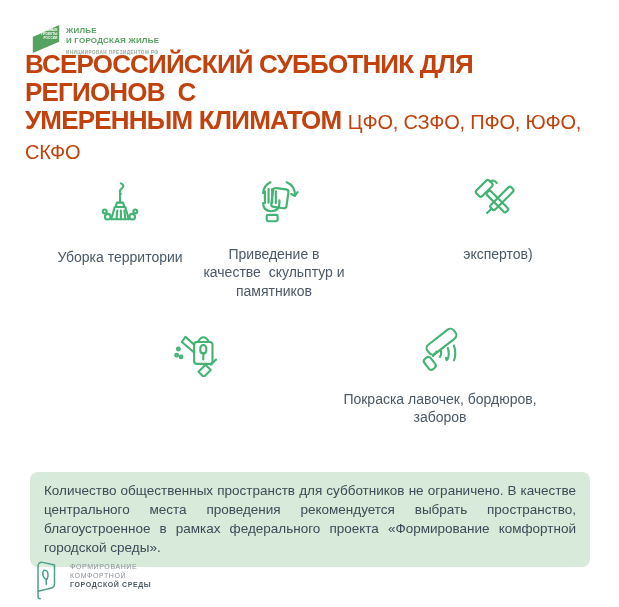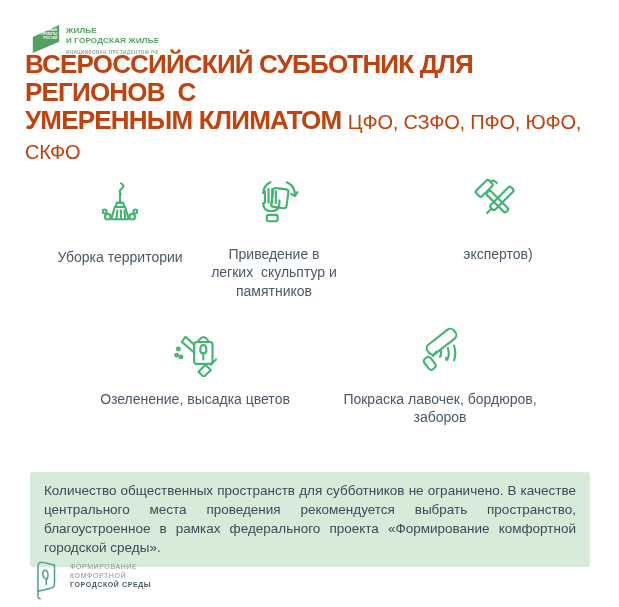--- a/index.html
+++ b/index.html
@@ -32,21 +32,21 @@
   #act1 { left:35px;  top:176px; width:170px; }
   #act2 { left:184px; top:173px; width:180px; }
   #act3 { left:398px; top:173px; width:200px; }
   #act4 { left:95px;  top:318px; width:200px; }
   #act5 { left:320px; top:318px; width:240px; }
 
   svg.act-icon { stroke:#42b373; fill:none; stroke-width:2.4; stroke-linecap:round; stroke-linejoin:round; }
 
   
   .note { position:absolute; left:30px; top:472px; width:560px; background:#d8ead9;
-          border-radius:3px; padding:9px 14px 10px 14px; font-size:13.5px; line-height:19px;
+          border-radius:8px; padding:9px 14px 10px 14px; font-size:13.5px; line-height:19px;
           color:#3d4a57; text-align:justify; }
 
   
   .footer-logo { position:absolute; left:32px; top:558px; display:flex; gap:8px; align-items:flex-start; }
   .fl-text { padding-top:4px; }
   .fl-line  { font-size:7px; color:#8b9299; line-height:9px; letter-spacing:.6px; }
   .fl-line-bold { font-size:7px; color:#4d5a63; font-weight:bold; line-height:9px; letter-spacing:.6px; }
 </style>
 </head>
 <body>
@@ -95,21 +95,21 @@
         <rect x="30" y="15" width="17" height="21" rx="3" transform="rotate(8 38 25)"></rect>
         <path d="M46,8 a14,14 0 0 1 9,15"></path>
         <path d="M55,23 l3,-4 M55,23 l-4,-2"></path>
         <path d="M20,20 a14,14 0 0 1 8,-12"></path>
         <path d="M22,18 v13 M26,15.5 v15 M30,15.5 v15 M34,18 v13"></path>
         <path d="M20,31 q0,9 9,9 q9,0 9,-9 v-3"></path>
         <rect x="24" y="44" width="12" height="7" rx="1.5"></rect>
       </svg>
     </div>
     <span class="cap-line">Приведение в</span>
-    <span class="cap-line">легких  скульптур и</span>
+    <span class="cap-line">качестве  скульптур и</span>
     <span class="cap-line">памятников</span>
   </div>
 
   <div class="activity" id="act3">
     <div class="icon-wrap">
       <svg class="act-icon" width="58" height="58" viewBox="0 0 64 64">
         <g transform="rotate(45 32 30)">
           <rect x="28.5" y="8" width="7" height="32" rx="2.5"></rect>
           <path d="M32,40 l0,7"></path>
         </g>
@@ -131,21 +131,20 @@
         <path d="M31,36 L17,24 l4,-6 10,9"></path>
         <circle cx="13" cy="32" r="1.6"></circle>
           <circle cx="11" cy="39" r="1.6"></circle>
           <circle cx="16" cy="41" r="1.6"></circle>
         <path d="M38,33 q0,-5.5 3.5,-5.5 q3.5,0 3.5,5.5 q0,4 -3.5,4 q-3.5,0 -3.5,-4 z"></path>
         <path d="M41.5,37 v7"></path>
         <path d="M36,58 l8,-8 6,6 -8,8 z"></path>
         <path d="M50,50 l6,-6"></path>
       </svg>
     </div>
-    <span class="cap-line">Озеленение, высадка цветов</span>
   </div>
 
   <div class="activity" id="act5">
     <div class="icon-wrap">
       <svg class="act-icon" width="56" height="56" viewBox="0 0 64 64">
         <g transform="rotate(-38 34 24)">
           <rect x="15" y="17" width="38" height="13" rx="5"></rect>
         </g>
         <path d="M33,33 q1,5 -1,8"></path>
         <path d="M41,31 q2,7 0,12 q-2,4 -2,-1"></path>

